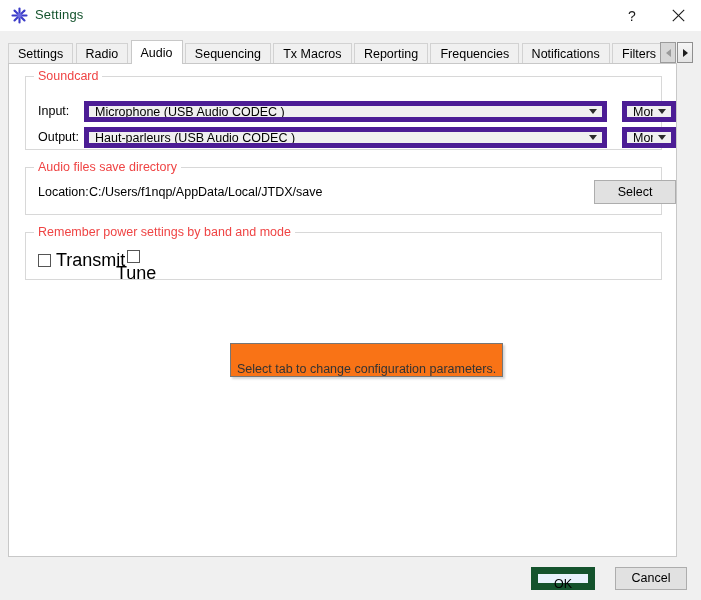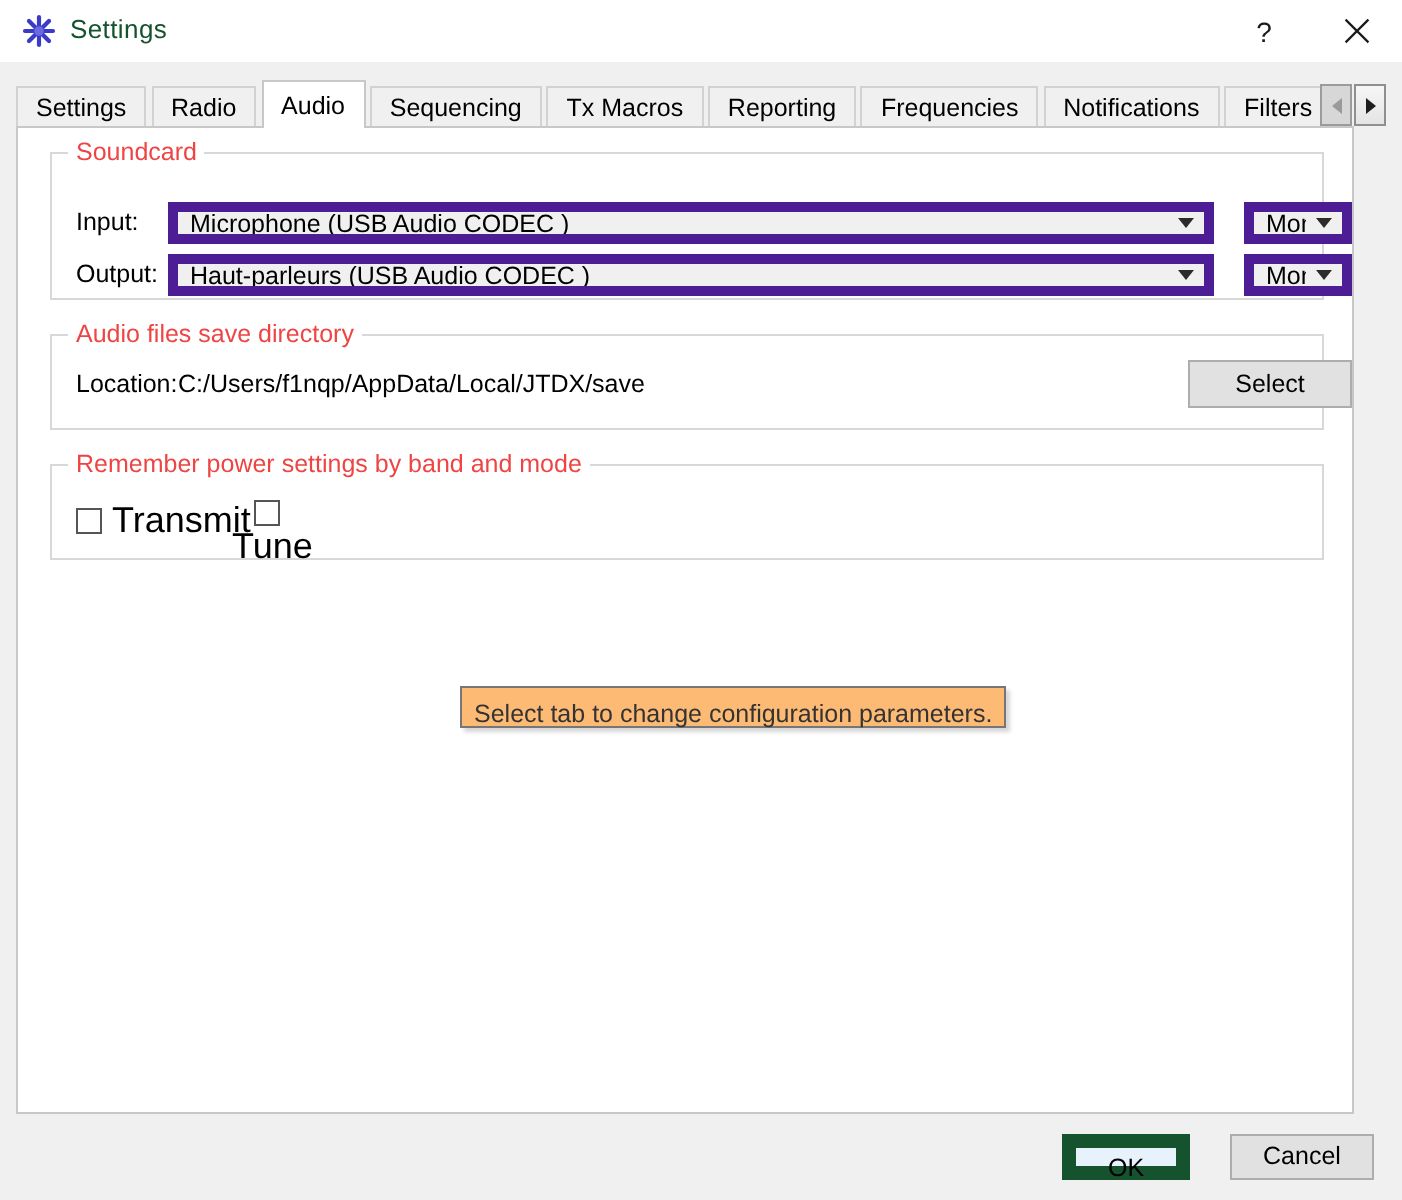--- a/index.html
+++ b/index.html
@@ -243,23 +243,23 @@
   }
   #check-transmit { left: 12px; top: 17px; }
   #check-tune     { left: 90px; top: 17px; flex-direction: column; }
 
   
   #tooltip {
     position: absolute;
     left: 230px; top: 343px;
     height: 21px;
     box-sizing: border-box;
-    padding: 4px 6px;
+    padding: 16px 6px;
     line-height: 19px;
-    background: #fdba74;
+    background: #f97316;
     border: 1px solid #767676;
     box-shadow: 2px 2px 2px rgba(0,0,0,.16);
     font-size: 12.5px;
     color: #333333;
     white-space: nowrap;
   }
 
   
   .dlgbutton {
     position: absolute;

